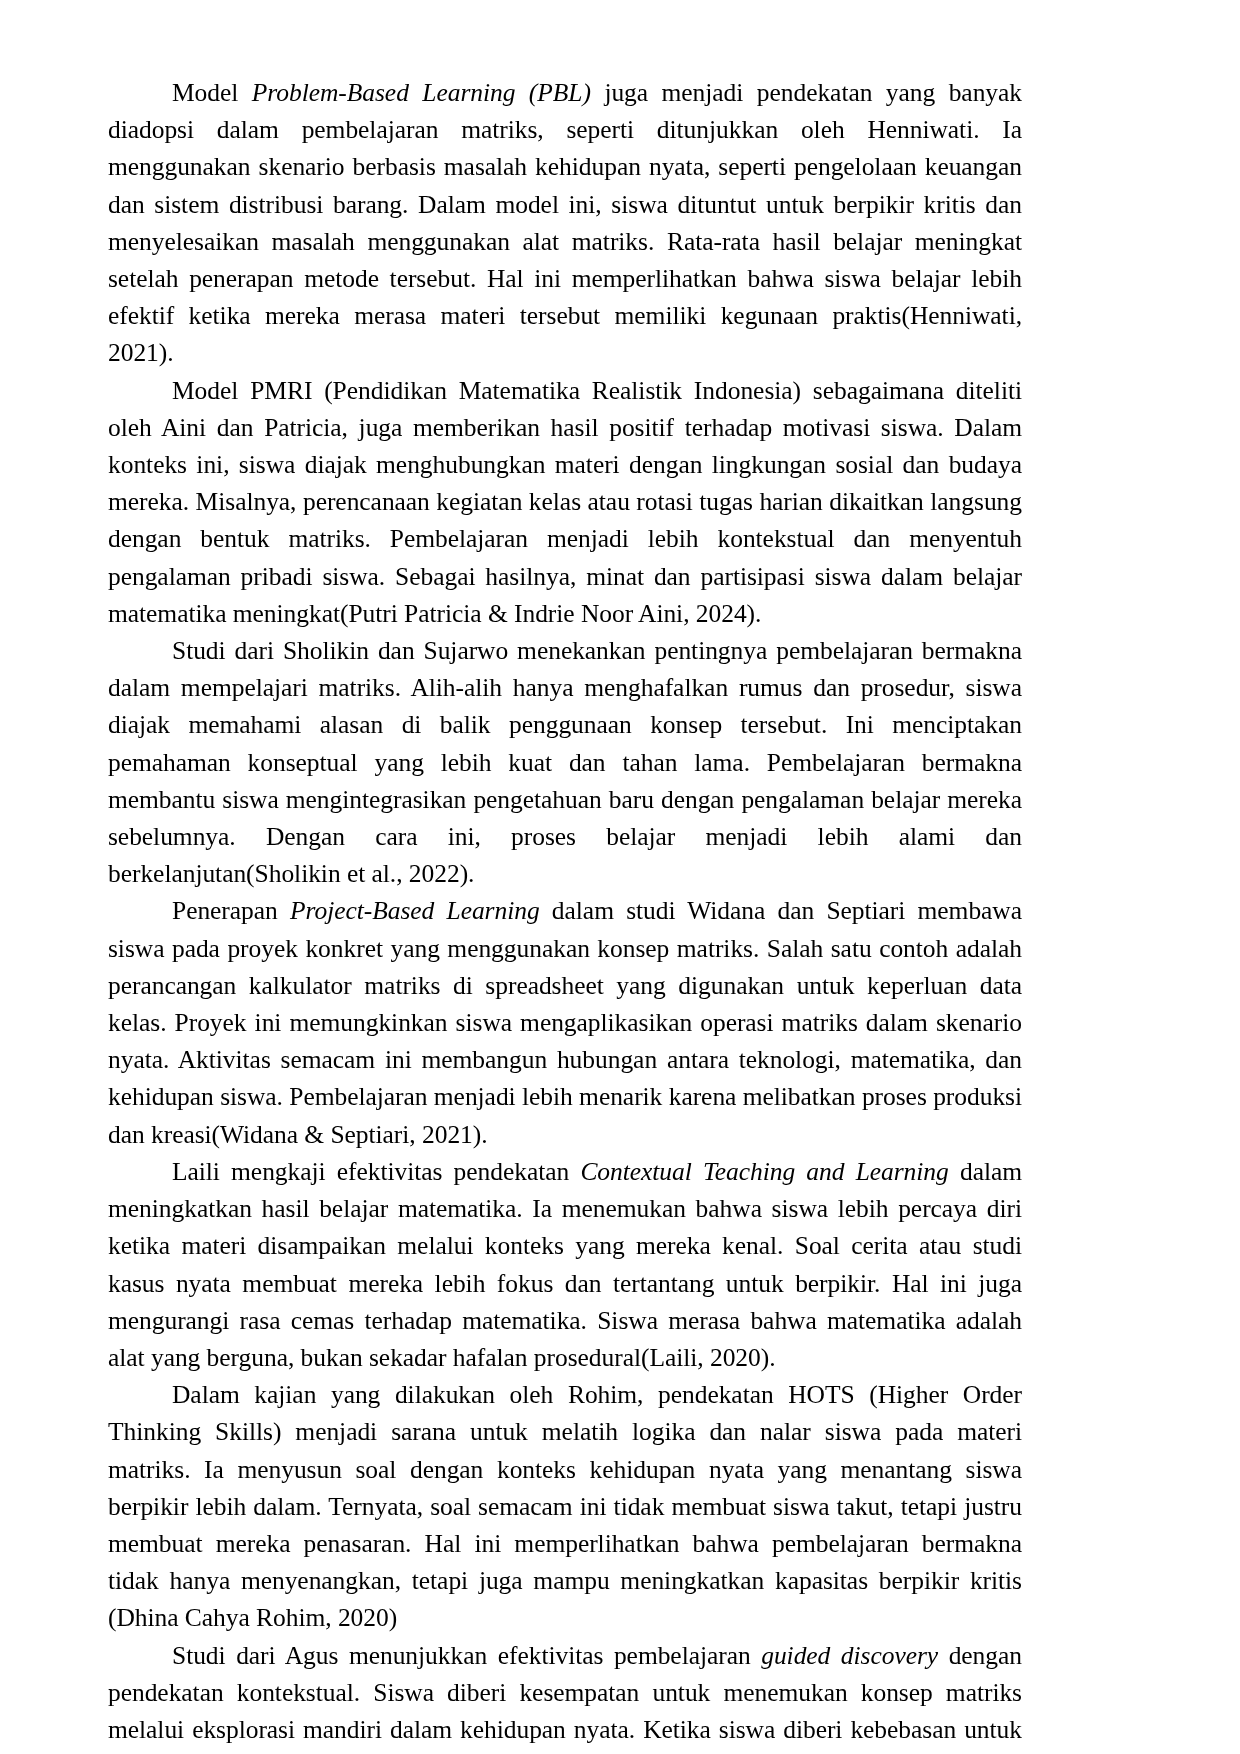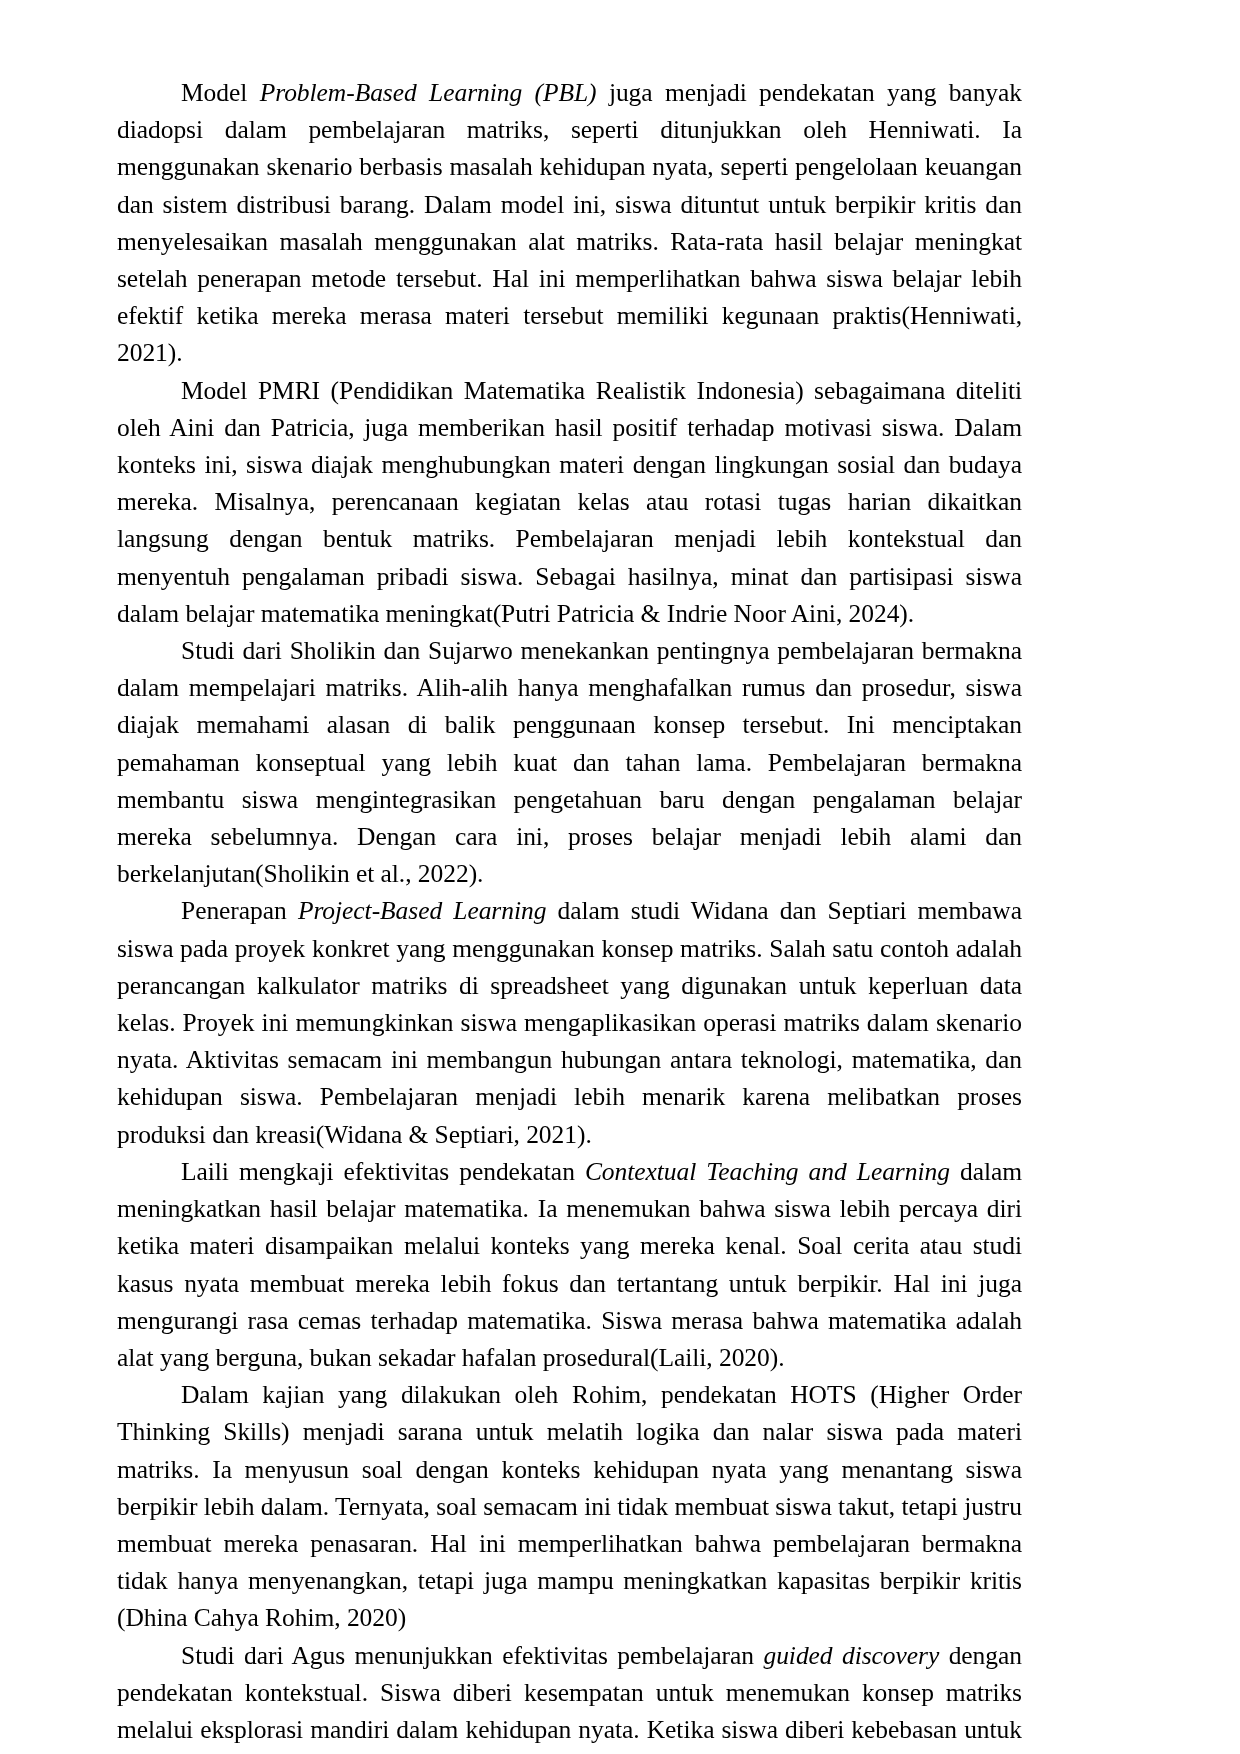--- a/index.html
+++ b/index.html
@@ -24,21 +24,21 @@
     height: 1754px;
     background: #ffffff;
   }
   .content {
     position: absolute;
     left: 108px;
     top: 74px;
     width: 914px;
   }
   p.para {
-    margin: 0 0 0 9px;
+    margin: 0 0 0 0;
     text-indent: 64px;
     text-align: justify;
     font-size: 25.5px;
     line-height: 37.2px;
     font-family: "Liberation Serif", "DejaVu Serif", serif;
     letter-spacing: -0.05px;
     word-spacing: 0px;
     hyphens: none;
   }
   i, .it {

